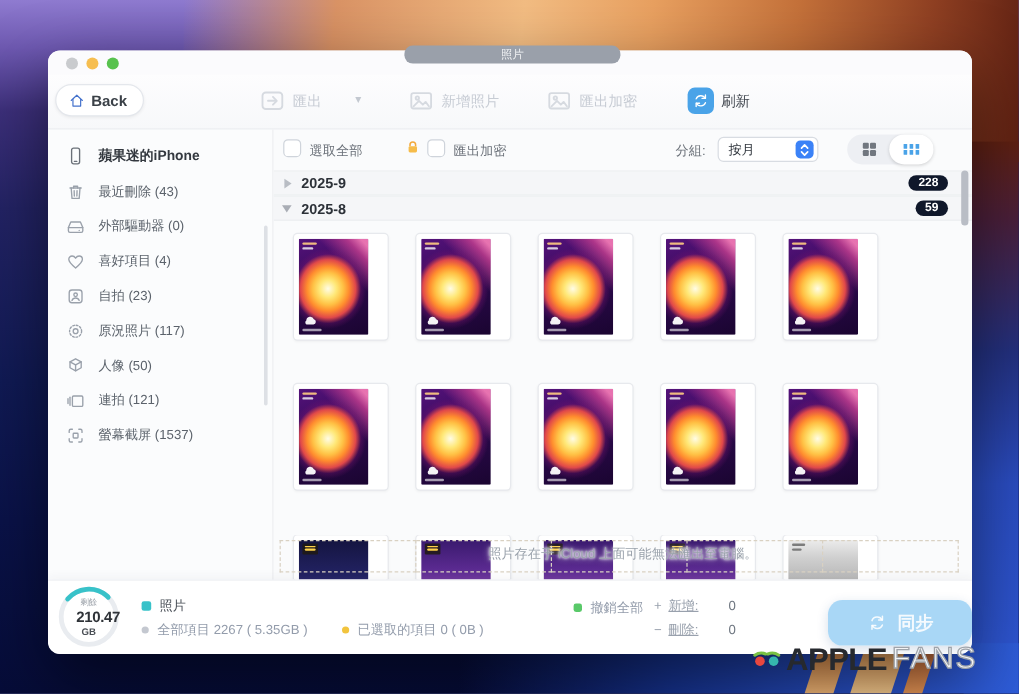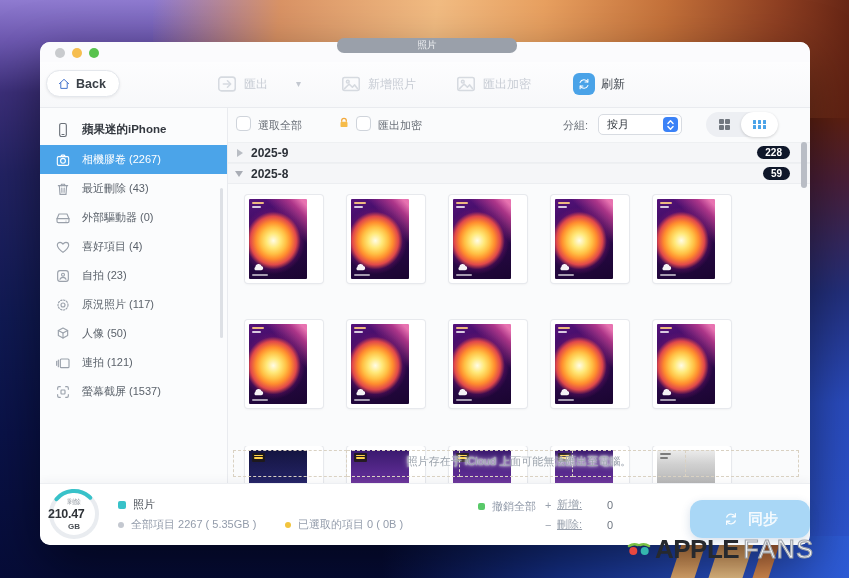--- a/index.html
+++ b/index.html
@@ -139,21 +139,21 @@
   .v-scroll{position:absolute;right:3px;top:34px;width:6px;height:46px;background:#b9bdc5;
     border-radius:3px;z-index:5;cursor:pointer;}
 
   
   .bottombar{position:absolute;left:0;bottom:0;right:0;height:62px;background:#fff;
     border-top:1px solid #edeff2;border-radius:0 0 10px 10px;
     box-shadow:0 -3px 8px rgba(40,50,70,.04);}
   .gauge{position:absolute;left:8px;top:4px;width:52px;height:52px;}
   .gauge svg{position:absolute;inset:0;width:52px;height:52px;}
   .g-label{position:absolute;top:9px;left:0;right:0;text-align:center;font-size:7px;color:#9aa0a8;}
-  .g-value{position:absolute;top:19px;left:0;right:0;text-align:left;font-size:12.5px;
+  .g-value{position:absolute;top:19px;left:0;right:0;text-align:right;font-size:12.5px;
     font-weight:700;color:#2f3338;letter-spacing:-.3px;}
   .g-unit{position:absolute;top:34px;left:0;right:0;text-align:center;font-size:8px;
     font-weight:700;color:#4a4f55;}
   .leg{position:absolute;display:flex;align-items:center;gap:7px;font-size:11px;}
   .sq{width:8px;height:8px;border-radius:2px;flex:0 0 auto;}
   .dot{width:6px;height:6px;border-radius:50%;flex:0 0 auto;}
   .leg.main{color:#474d55;font-weight:500;}
   .leg.sub{color:#939cab;}
   .cnt{position:absolute;display:flex;align-items:center;font-size:11px;color:#99a1ad;}
   .cnt .pm{width:12px;}
@@ -255,30 +255,20 @@
     <div class="sidebar">
       <div id="side-list">
           <div class="side-item header">
             <span class="s-ic">
               <svg viewBox="0 0 24 24" fill="none" stroke="currentColor" stroke-width="1.7" stroke-linecap="round" stroke-linejoin="round">
                 <rect x="7" y="2.2" width="10" height="19.6" rx="2.5"></rect>
                 <path d="M10.5 18.8h3"></path>
               </svg>
             </span>
             <span>蘋果迷的iPhone</span>
-          </div>
-          <div class="side-item selected">
-            <span class="s-ic">
-              <svg viewBox="0 0 24 24" fill="none" stroke="currentColor" stroke-width="1.7" stroke-linecap="round" stroke-linejoin="round">
-                <rect x="3.5" y="7" width="17" height="13" rx="2"></rect>
-                <circle cx="12" cy="13.2" r="3.6"></circle>
-                <path d="M8.5 7l1.6-2.4h3.8L15.5 7"></path>
-              </svg>
-            </span>
-            <span>相機膠卷 (2267)</span>
           </div>
           <div class="side-item">
             <span class="s-ic">
               <svg viewBox="0 0 24 24" fill="none" stroke="currentColor" stroke-width="1.7" stroke-linecap="round" stroke-linejoin="round">
                 <path d="M5 7h14"></path>
                 <path d="M9.5 7V4.8h5V7"></path>
                 <path d="M6.5 7l1 13h9l1-13"></path>
                 <path d="M10.2 10.5l.2 6.5"></path>
                 <path d="M13.8 10.5l-.2 6.5"></path>
               </svg>

